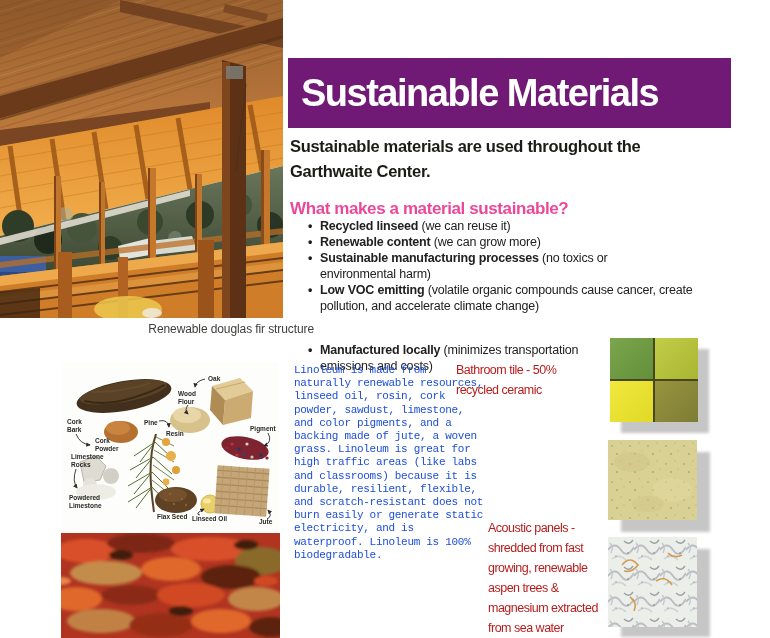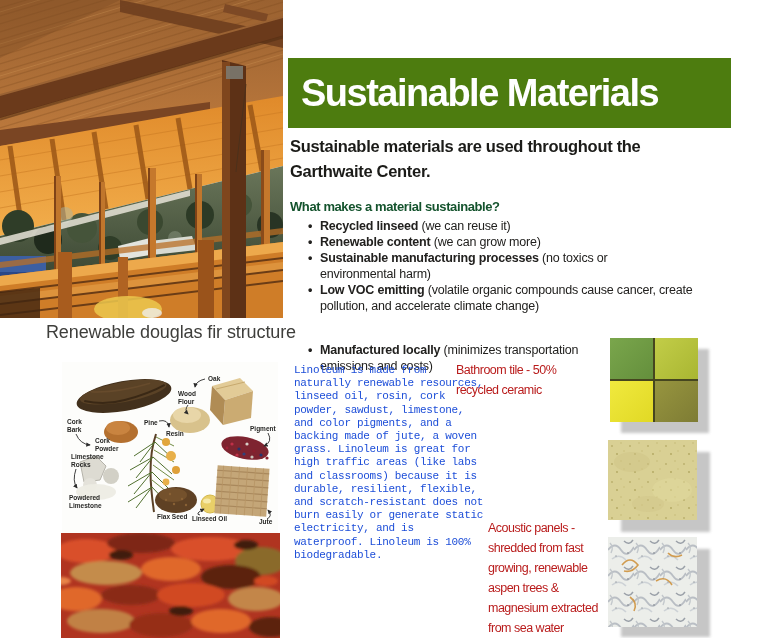--- a/index.html
+++ b/index.html
@@ -1,38 +1,38 @@
 <!DOCTYPE html>
 <html><head>
 <meta charset="utf-8">
 <style>
   html,body{margin:0;padding:0;background:#ffffff;}
   #page{position:relative;width:770px;height:638px;background:#ffffff;overflow:hidden;
         font-family:"Liberation Sans","DejaVu Sans",sans-serif;color:#1e1e1c;}
   .abs{position:absolute;}
 
   
-  .banner{left:288px;top:58px;width:443px;height:70px;background:#4d7c0f;}
+  .banner{left:288px;top:58px;width:443px;height:70px;background:#701a75;}
   .banner .title{margin:0;color:#ffffff;font-size:38px;font-weight:bold;
         line-height:70px;padding-left:13px;letter-spacing:-1.5px;white-space:nowrap;}
 
   .intro{left:290px;top:134px;width:420px;font-size:16.5px;font-weight:bold;
         line-height:25px;letter-spacing:-0.3px;color:#1b1b18;}
 
-  .q-head{left:290px;top:199px;font-size:13px;font-weight:bold;letter-spacing:-0.4px;color:#14532d;}
+  .q-head{left:290px;top:199px;font-size:17px;font-weight:bold;letter-spacing:-0.4px;color:#ec4899;}
 
   .bullets{left:306px;top:218px;margin:0;padding:0;list-style:none;}
   .bullets li{position:relative;padding-left:14px;font-size:12.5px;line-height:16px;
         letter-spacing:-0.2px;color:#22211f;width:340px;}
   .bullets li::before{content:"\2022";position:absolute;left:2px;top:0;font-weight:bold;}
   .bullets li:nth-child(3){width:330px;}
   .bullets li:nth-child(4){width:375px;}
   .bullets li:nth-child(5){width:300px;margin-top:28px;}
 
-  .caption{left:28px;top:322px;width:286px;text-align:center;font-size:18px;
+  .caption{left:28px;top:322px;width:286px;text-align:right;font-size:12px;
         letter-spacing:-0.1px;color:#3e3e3b;}
 
   .lino-text{left:294px;top:364px;width:192px;font-size:11px;line-height:13.2px;
         letter-spacing:-0.3px;color:#1d4ed8;font-family:Liberation Mono, monospace;}
 
   .mat-label{left:456px;width:130px;font-size:12.5px;line-height:20px;
         letter-spacing:-0.5px;color:#b91c1c;}
   #mat-label-1{top:360px;}
   #mat-label-2{top:443px;}
   #mat-label-3{top:518px;margin-left:32px;}

